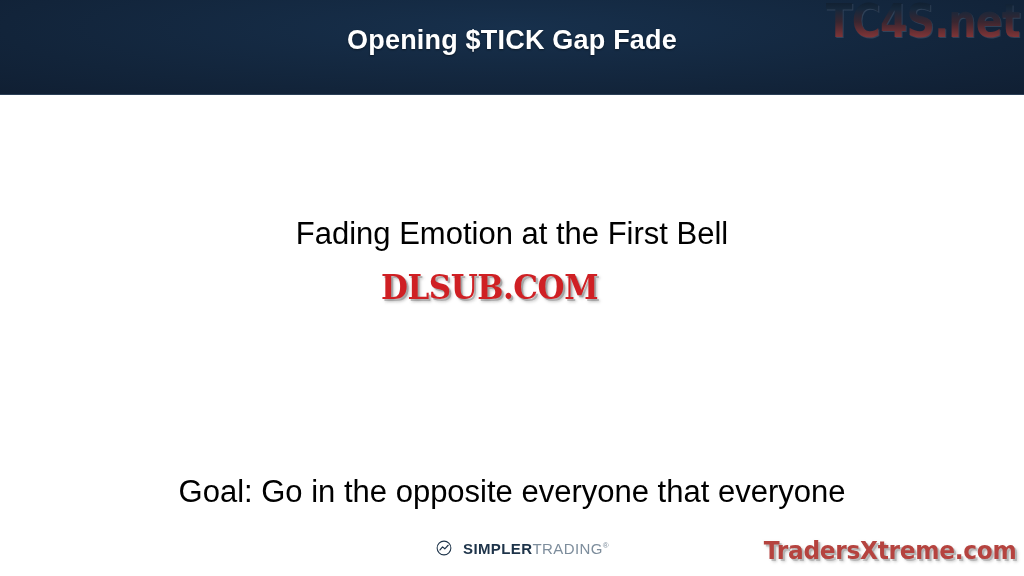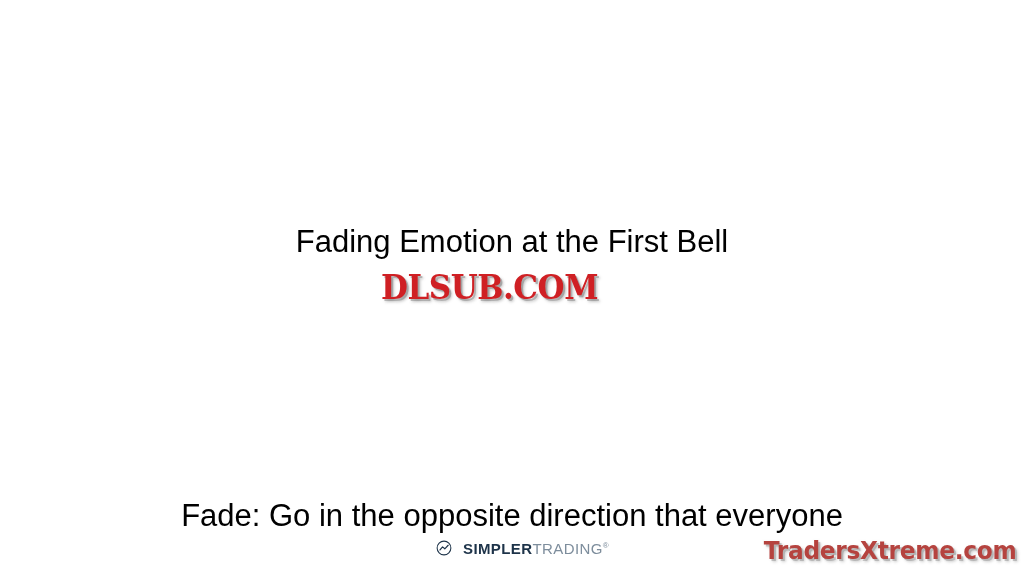--- a/index.html
+++ b/index.html
@@ -99,21 +99,21 @@
     top: 31px;
     width: 800px;
     text-align: center;
     color: #000000;
     font-size: 31px;
     line-height: 43px;
     white-space: pre-wrap;
   }
 
   .para {
-    margin: 8px;
+    margin: 0;
     padding: 0;
     text-align: center;
   }
   .para-spacer {
     height: 43px;
   }
 
   
   .dlsub-watermark {
     position: absolute;
@@ -192,27 +192,31 @@
        3px 3px 3px rgba(100,100,100,0.30);
     pointer-events: none;
     user-select: none;
   }
 </style>
 </head>
 <body>
 
 <div id="slide">
 
+  <div class="header-bar">
+    <div class="header-title">Opening $TICK Gap Fade</div>
+    <div class="tc4s-watermark">TC4S.net</div>
+  </div>
 
   <div class="body-area">
 
     <div class="body-text">
       <div class="para">Fading Emotion at the First Bell</div>
       <div class="para-spacer"></div>
-      <div class="para">Fade: Go in the opposite direction that everyone</div>
+      <div class="para">Goal: Go in the opposite everyone that everyone</div>
       
       
       
       
       
     </div>
 
   </div>
 
   <div class="dlsub-watermark">DLSUB.COM</div>

